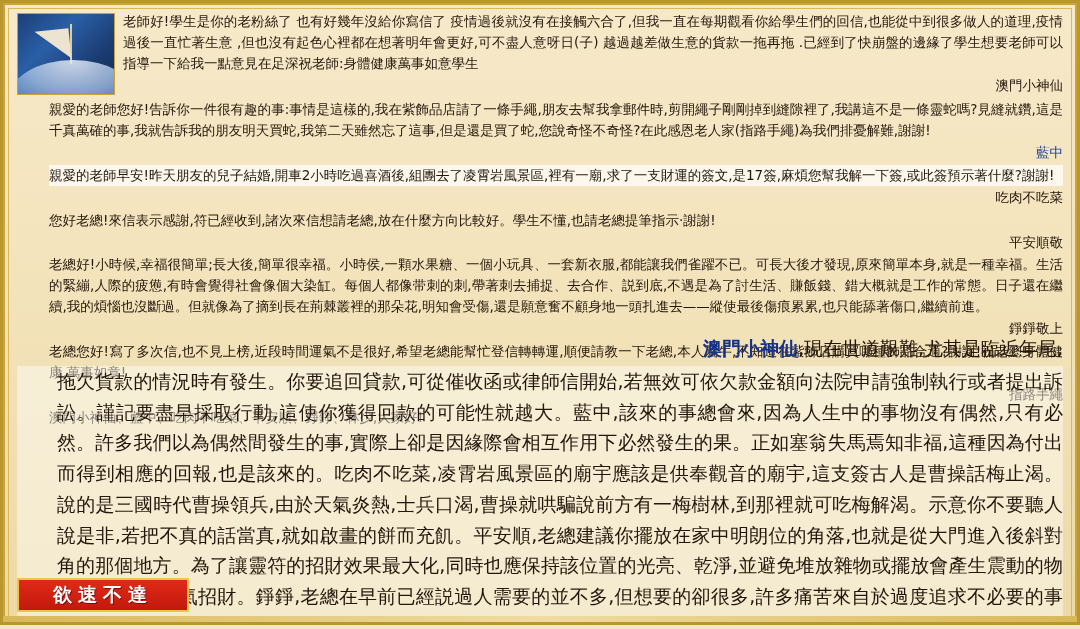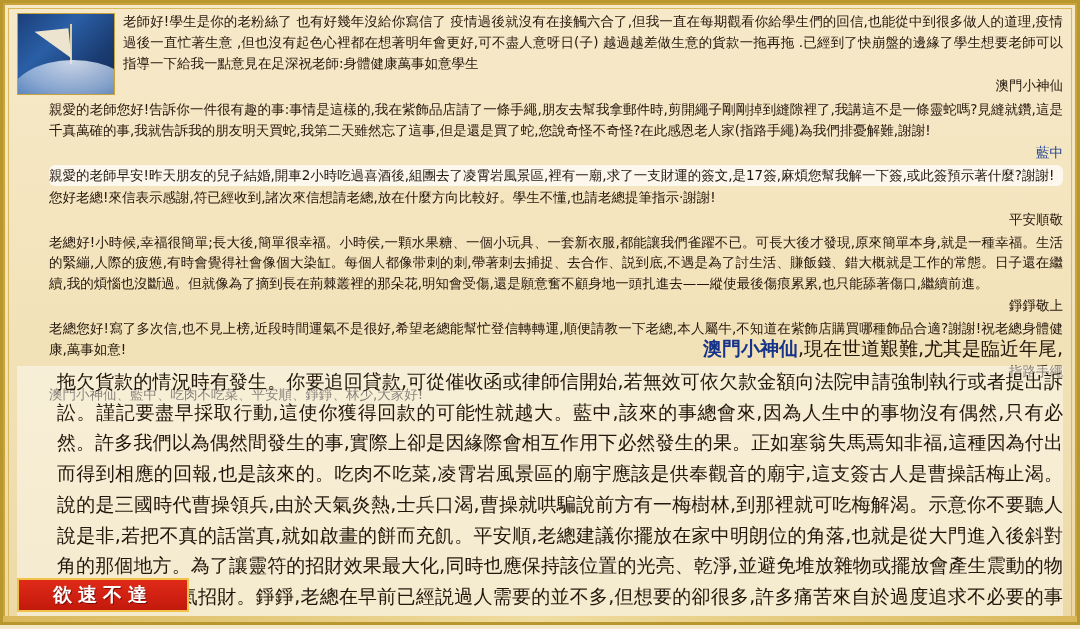--- a/index.html
+++ b/index.html
@@ -102,21 +102,20 @@
   }
   .sig {
     text-align: right;
     margin: 0 0 2px 0;
     color: #23160b;
   }
   .sig.blue { color: #1b3f8f; }
   .hl-white {
     background: rgba(255,255,255,0.72);
     box-decoration-break: clone;
-    border-radius: 6px;
     -webkit-box-decoration-break: clone;
   }
   .hl-soft {
     background: rgba(255,255,255,0.45);
     box-decoration-break: clone;
     padding-left: 40px;
     -webkit-box-decoration-break: clone;
   }
   .name-blue { color: #15338a; font-weight: bold; }
   
@@ -183,20 +182,21 @@
     <p class="sig">澳門小神仙</p>
 
   </div>
 
   <div id="content-2" style="position:absolute; left:14px; right:14px; top:96px; font-size:13.5px; line-height:1.55; color:#23160b; text-align:justify;margin-left:32px;">
 
     <p class="para">親愛的老師您好!告訴你一件很有趣的事:事情是這樣的,我在紫飾品店請了一條手繩,朋友去幫我拿郵件時,剪開繩子剛剛掉到縫隙裡了,我講這不是一條靈蛇嗎?見縫就鑽,這是千真萬確的事,我就告訴我的朋友明天買蛇,我第二天雖然忘了這事,但是還是買了蛇,您說奇怪不奇怪?在此感恩老人家(指路手繩)為我們排憂解難,謝謝!</p>
     <p class="sig blue">藍中</p>
 
     <p class="para hl-white">親愛的老師早安!昨天朋友的兒子結婚,開車2小時吃過喜酒後,組團去了凌霄岩風景區,裡有一廟,求了一支財運的簽文,是17簽,麻煩您幫我解一下簽,或此簽預示著什麼?謝謝!</p>
+    <p class="sig">吃肉不吃菜</p>
 
     <p class="para">您好老總!來信表示感謝,符已經收到,諸次來信想請老總,放在什麼方向比較好。學生不懂,也請老總提筆指示·謝謝!</p>
     <p class="sig">平安順敬</p>
 
     <p class="para">老總好!小時候,幸福很簡單;長大後,簡單很幸福。小時侯,一顆水果糖、一個小玩具、一套新衣服,都能讓我們雀躍不已。可長大後才發現,原來簡單本身,就是一種幸福。生活的緊繃,人際的疲憊,有時會覺得社會像個大染缸。每個人都像带刺的刺,帶著刺去捕捉、去合作、説到底,不遇是為了討生活、賺飯錢、錯大概就是工作的常態。日子還在繼續,我的煩惱也沒斷過。但就像為了摘到長在荊棘叢裡的那朵花,明知會受傷,還是願意奮不顧身地一頭扎進去——縱使最後傷痕累累,也只能舔著傷口,繼續前進。</p>
     <p class="sig">錚錚敬上</p>
 
     <p class="para">老總您好!寫了多次信,也不見上榜,近段時間運氣不是很好,希望老總能幫忙登信轉轉運,順便請教一下老總,本人屬牛,不知道在紫飾店購買哪種飾品合適?謝謝!祝老總身體健康,萬事如意!</p>
     <p class="sig">指路手繩</p>
 

